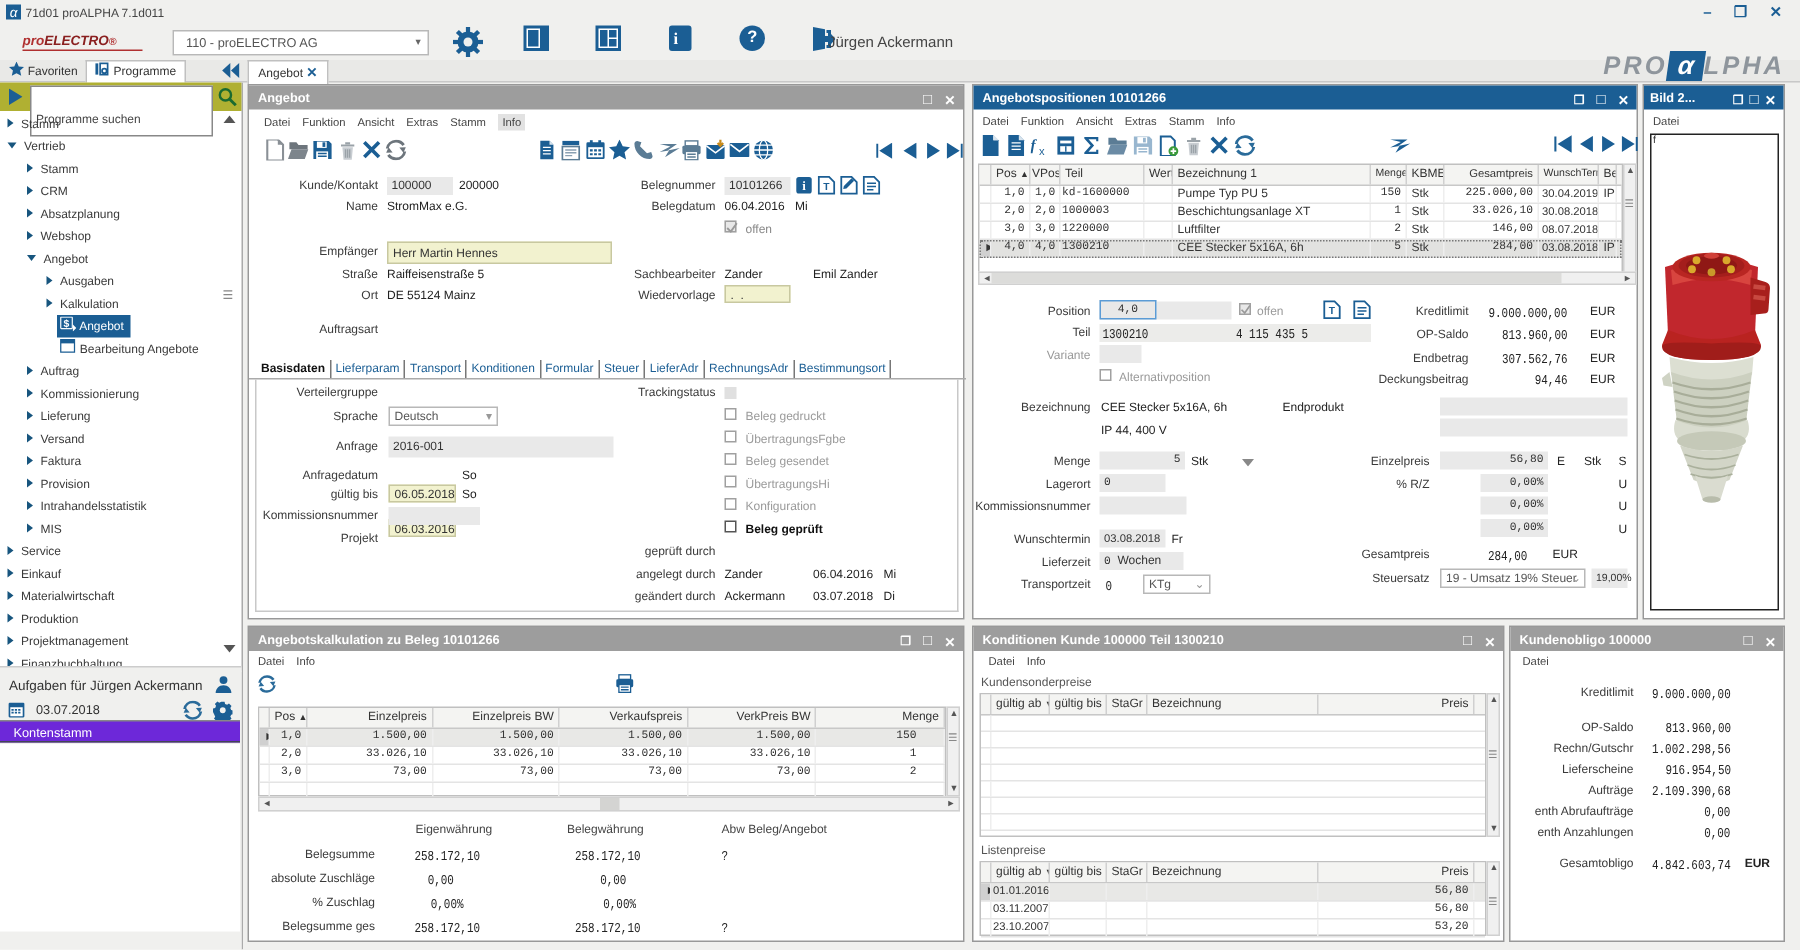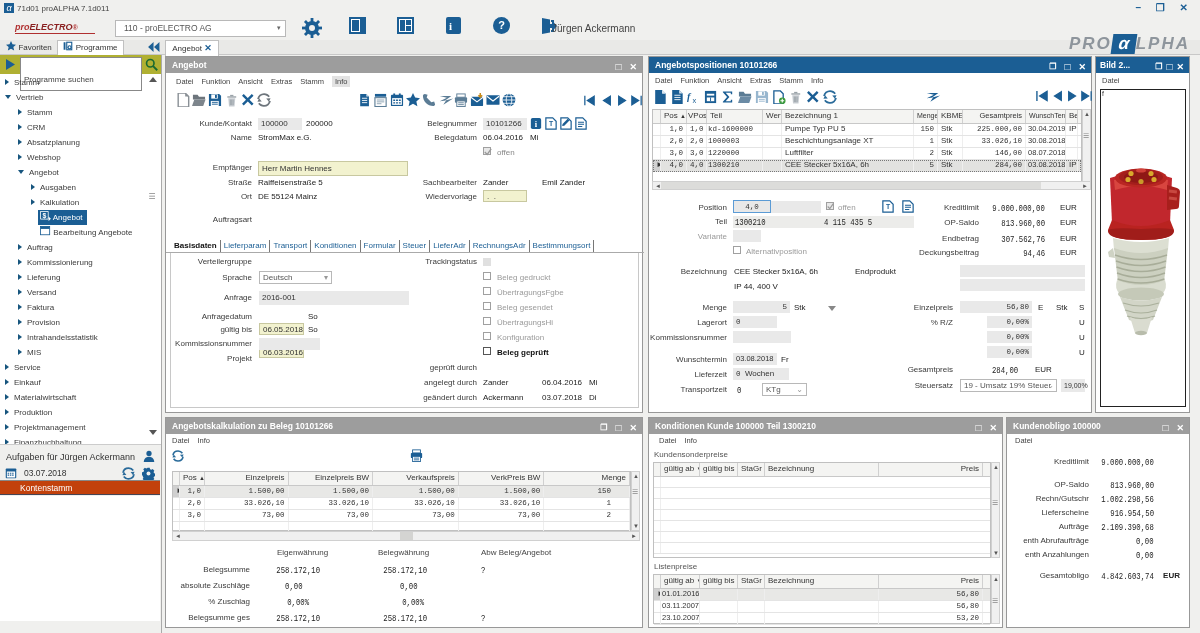--- a/index.html
+++ b/index.html
@@ -335,21 +335,21 @@
         <path d="M3.5 7.5h2v1.5h-2zM6.5 7.5h2v1.5h-2zM9.5 7.5h2v1.5h-2zM3.5 10h2v1.5h-2zM6.5 10h2v1.5h-2zM9.5 10h2v1.5h-2z" fill="#1b5e94"></path>
       </svg>
     <div style="position:absolute;left:24px;top:21px;color:#333;font-size:8.5px;">03.07.2018</div>
     <svg width="13" height="13" viewBox="0 0 15 15" style="position:absolute;right:26px;top:20px;">
         <use href="#ic-refresh"></use>
       </svg>
     <svg width="13" height="13" viewBox="0 0 16 16" style="position:absolute;right:6px;top:20px;" fill="#1b5e94">
         <path d="M6.5 1h3l.4 1.8 1.7.7 1.5-1 2.1 2.1-1 1.5.7 1.7 1.8.4v3l-1.8.4-.7 1.7 1 1.5-2.1 2.1-1.5-1-1.7.7-.4 1.8h-3l-.4-1.8-1.7-.7-1.5 1-2.1-2.1 1-1.5-.7-1.7L0 9.5v-3l1.8-.4.7-1.7-1-1.5L3.6.8l1.5 1 1.7-.7z"></path>
         <circle cx="8" cy="8" r="2.4" fill="#f0f0ee"></circle>
       </svg>
-    <div style="position:absolute;left:0px;top:33px;width:160px;height:15px;background:#c2410c;border-top:1px solid #888;border-bottom:1px solid #445;color:#fff;line-height:14px;padding-left:20px;font-size:8.5px;">Kontenstamm</div>
+    <div style="position:absolute;left:0px;top:33px;width:160px;height:15px;background:#6d28d9;border-top:1px solid #888;border-bottom:1px solid #445;color:#fff;line-height:14px;padding-left:9px;font-size:8.5px;">Kontenstamm</div>
     <div style="position:absolute;left:0px;top:49px;width:160px;height:125px;background:#fff;"></div>
   </div>
 </div>
 
 <div class="win" id="w-angebot" style="left:165px; top:56px; width:478px; height:357px;">
   <div class="wtitle wt-gray">Angebot
     <div class="wbtns">
         <span>□</span>
         <span style="font-size:9px;">✕</span>
       </div>

